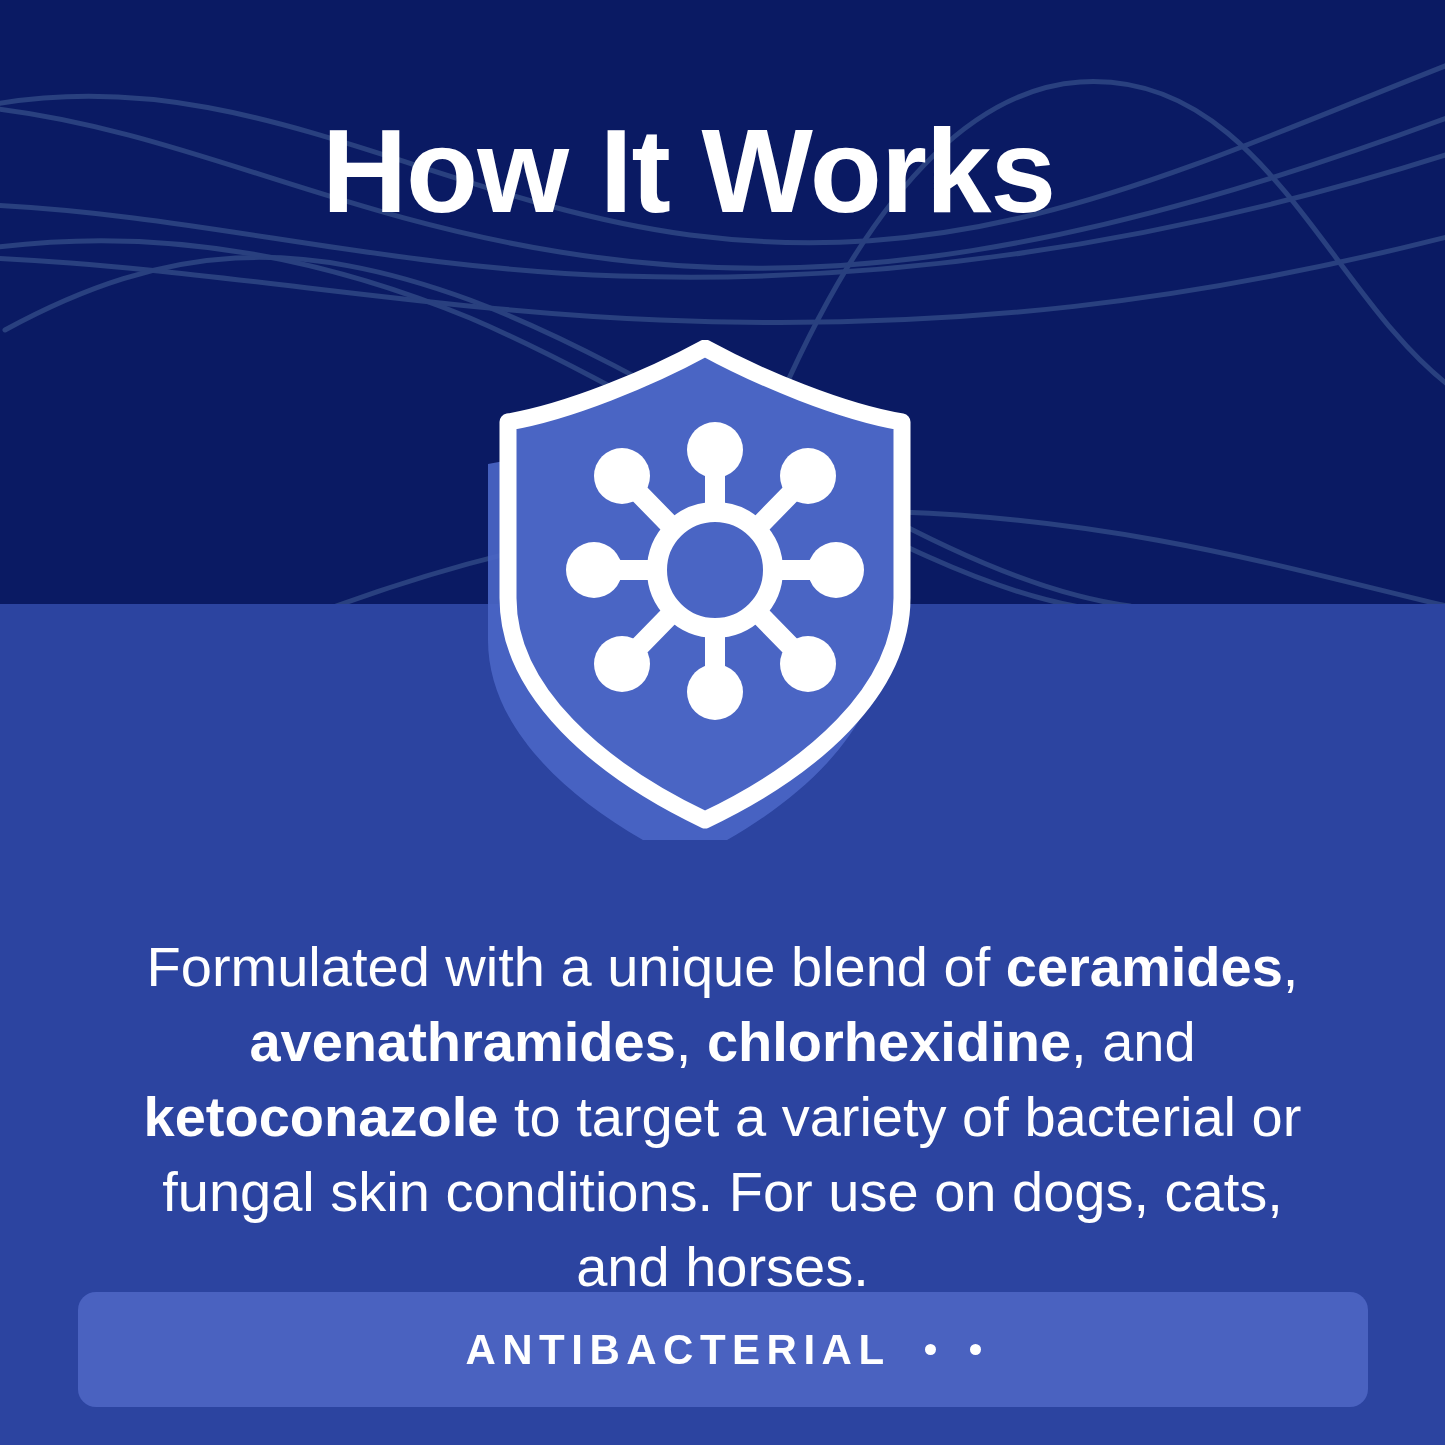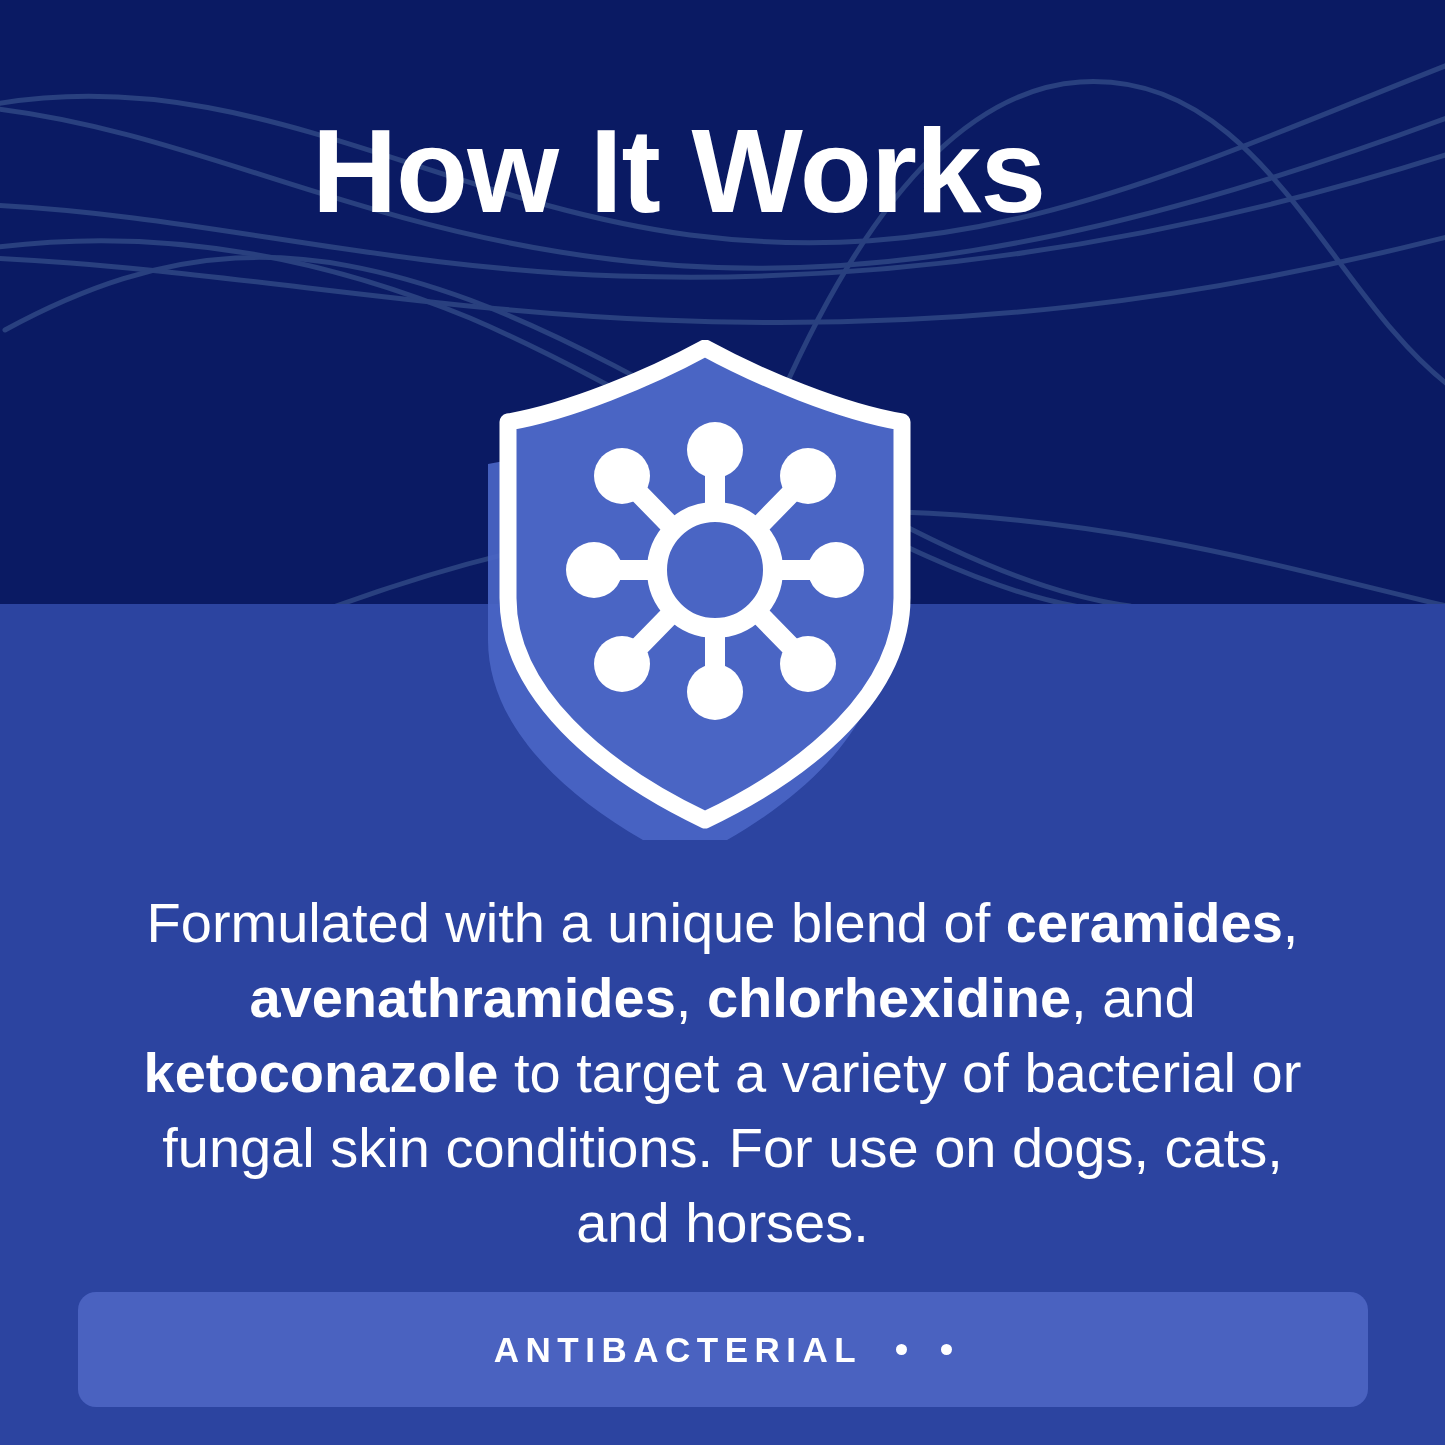--- a/index.html
+++ b/index.html
@@ -32,21 +32,21 @@
   }
   .waves {
     position: absolute;
     left: 0; top: 0;
     width: 1445px;
     height: 604px;
   }
   
   .title {
     position: absolute;
-    left: 0;
+    left: 10px;
     top: 112px;
     width: 1357px;
     text-align: center;
     color: #ffffff;
     font-size: 118px;
     font-weight: bold;
     letter-spacing: -1px;
     line-height: 1.0;
     white-space: nowrap;
   }
@@ -55,21 +55,21 @@
     position: absolute;
     left: 470px;
     top: 340px;
     width: 470px;
     height: 500px;
   }
   
   .body-copy {
     position: absolute;
     left: 110px;
-    top: 885px;
+    top: 929px;
     width: 1225px;
     text-align: center;
     color: #ffffff;
     font-size: 56px;
     line-height: 75px;
     font-weight: normal;
   }
   .body-copy b {
     font-weight: bold;
   }
@@ -85,21 +85,21 @@
     display: flex;
     align-items: center;
     justify-content: center;
   }
   .claims-row {
     display: flex;
     align-items: center;
     justify-content: center;
     gap: 34px;
     color: #ffffff;
-    font-size: 35px;
+    font-size: 42px;
     font-weight: bold;
     letter-spacing: 6.5px;
     white-space: nowrap;
   }
   .claim-dot {
     display: inline-block;
     width: 11px;
     height: 11px;
     border-radius: 50%;
     background: #ffffff;

